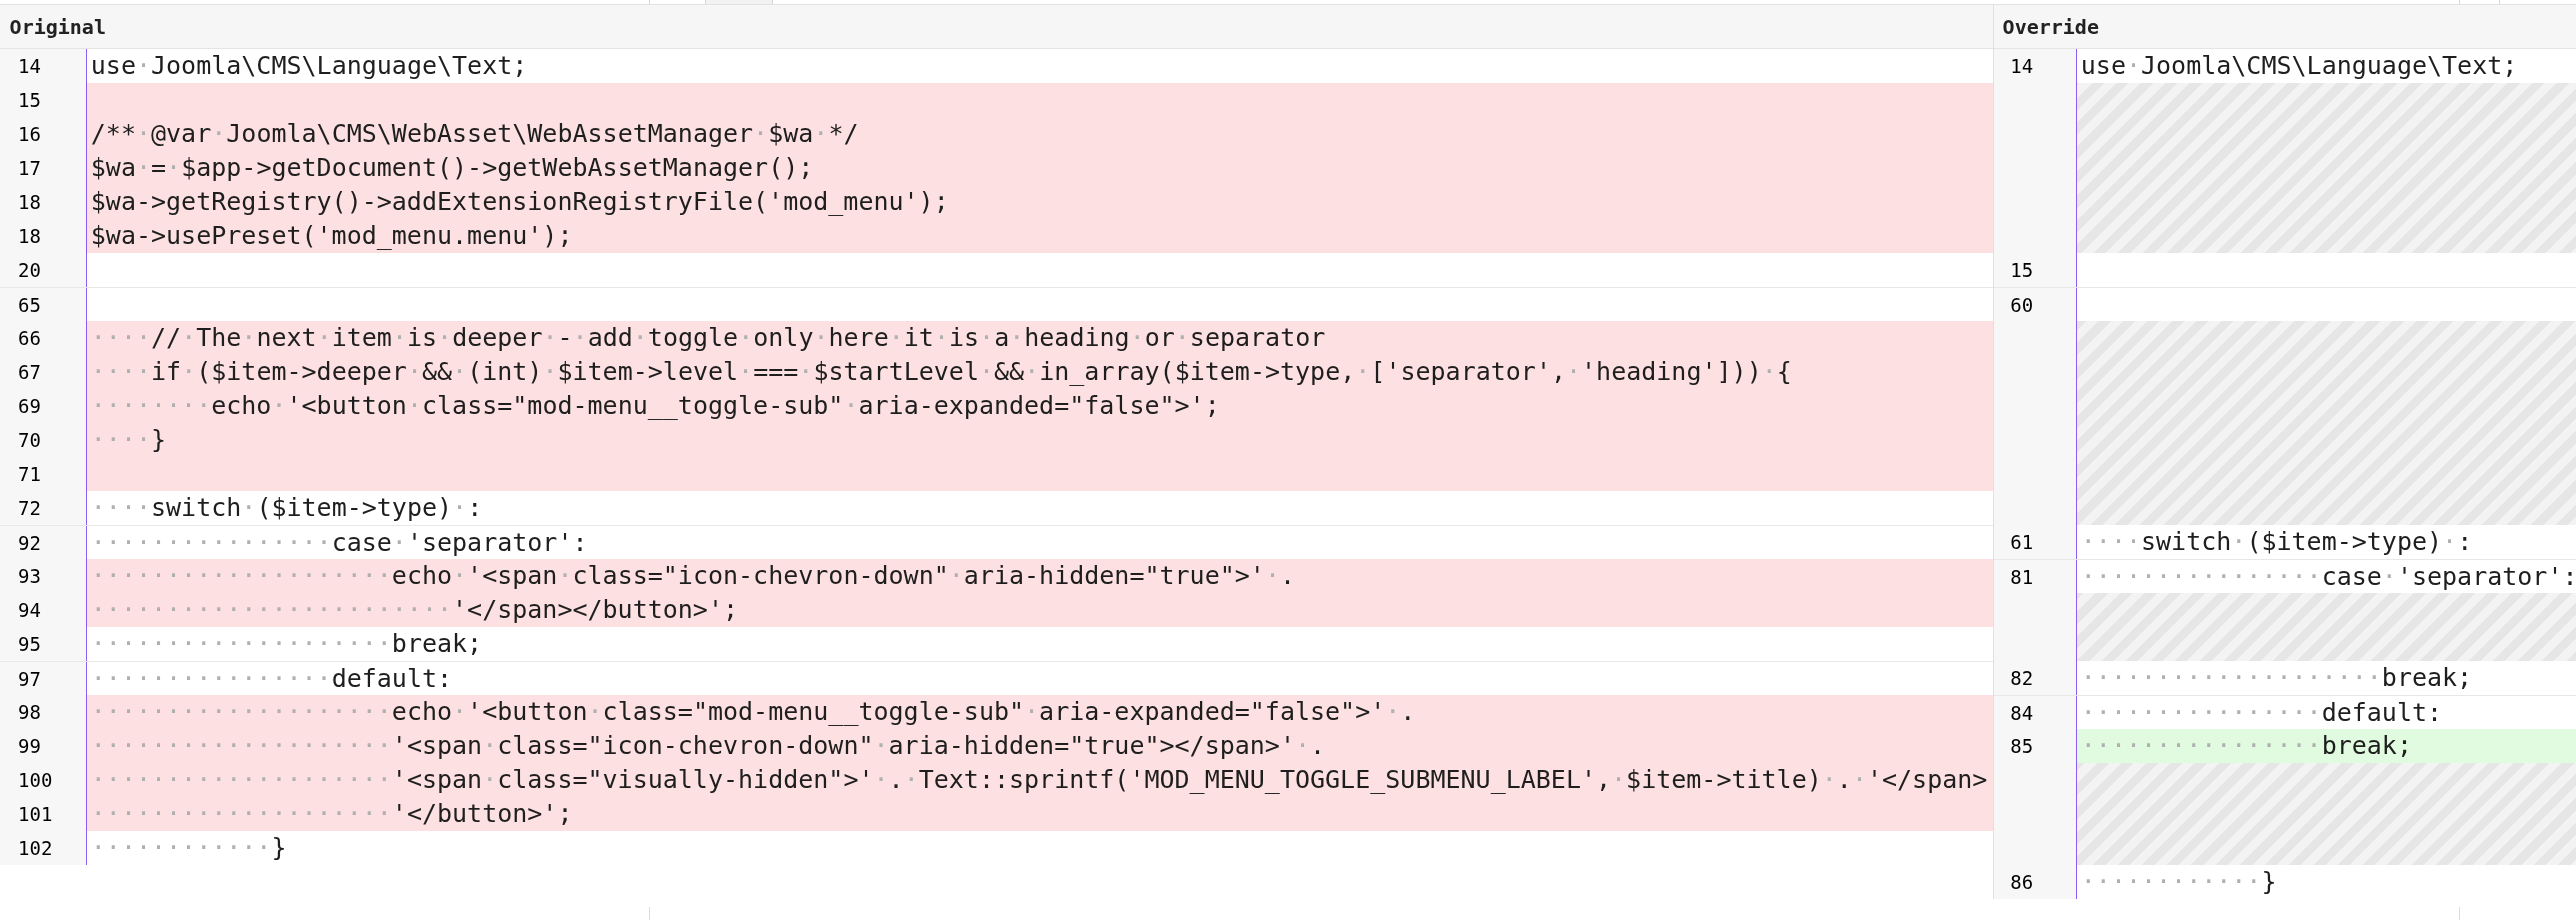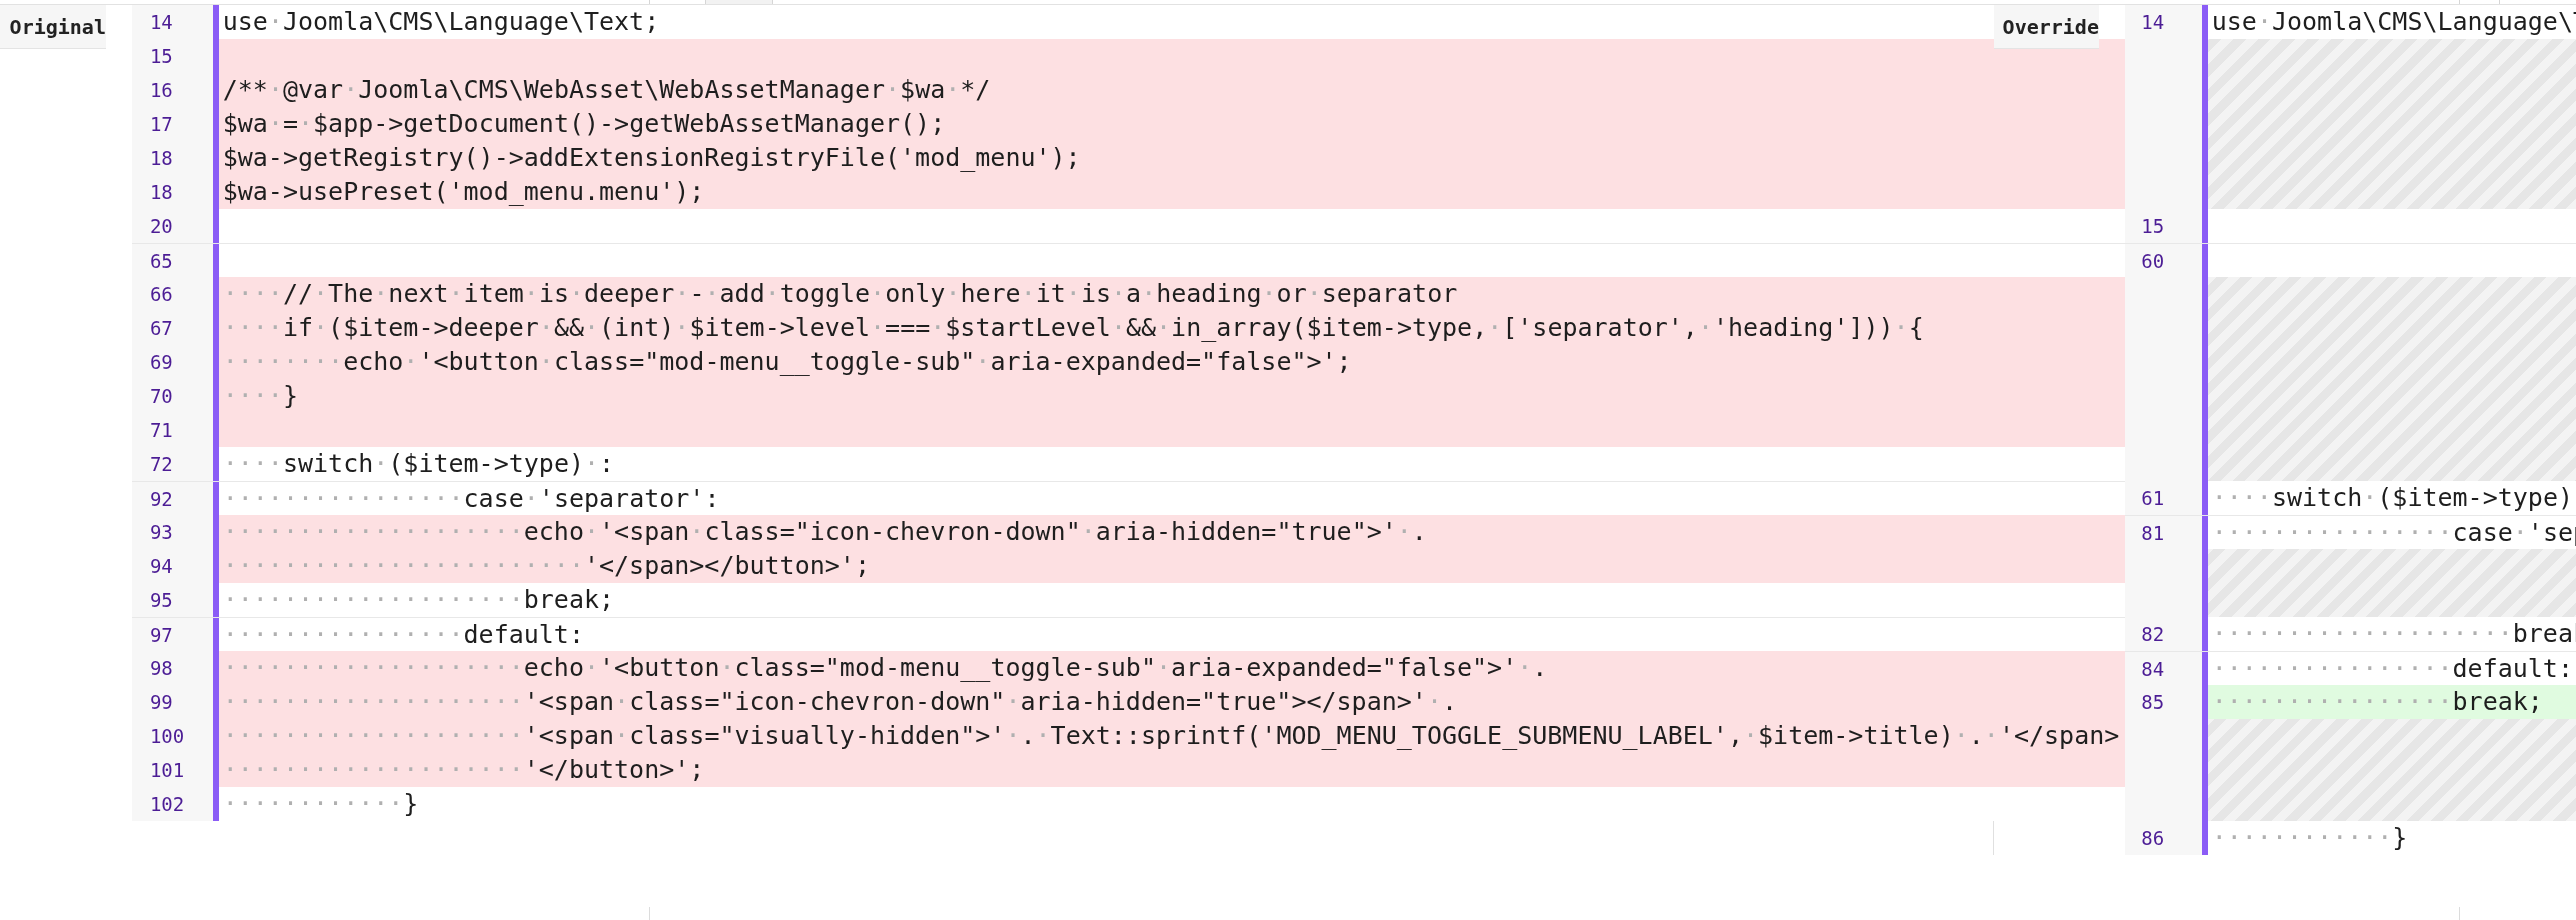--- a/index.html
+++ b/index.html
@@ -28,22 +28,21 @@
   }
   .diff {
     position: absolute;
     left: 0; top: 4.8px;
     width: 2576px;
     display: flex;
   }
   .panel {
     position: relative;
     display: flex;
-    flex-direction: row;
-    gap: 26px;
+    flex-direction: column;
   }
   .panel.left { width: 1994px; }
   .panel.right { width: 582px; }
   .panel-header {
     height: 44px;
     background: #f6f6f6;
     border-bottom: 1px solid #e4e4e4;
     font-family: "DejaVu Sans Mono", monospace;
     font-weight: bold;
     font-size: 20px;
@@ -56,22 +55,22 @@
   .rows { position: relative; }
   .row {
     display: flex;
     height: 34px;
     box-sizing: border-box;
   }
   .row.sep-top { border-top: 1.9px solid #e8e8e8; }
   .gutter {
     flex: none;
     background: #f7f7f7;
-    border-right: 6px solid #8b5cf6;
-    color: #4c1d95;
+    border-right: 1px solid #8b5cf6;
+    color: #000000;
     font-size: 19px;
     line-height: 34px;
     box-sizing: border-box;
     padding-left: 18px;
   }
   .panel.left .gutter { width: 87px; }
   .panel.right .gutter { width: 83px; padding-left: 16.3px; }
   .code {
     flex: 1;
     font-size: 25px;

